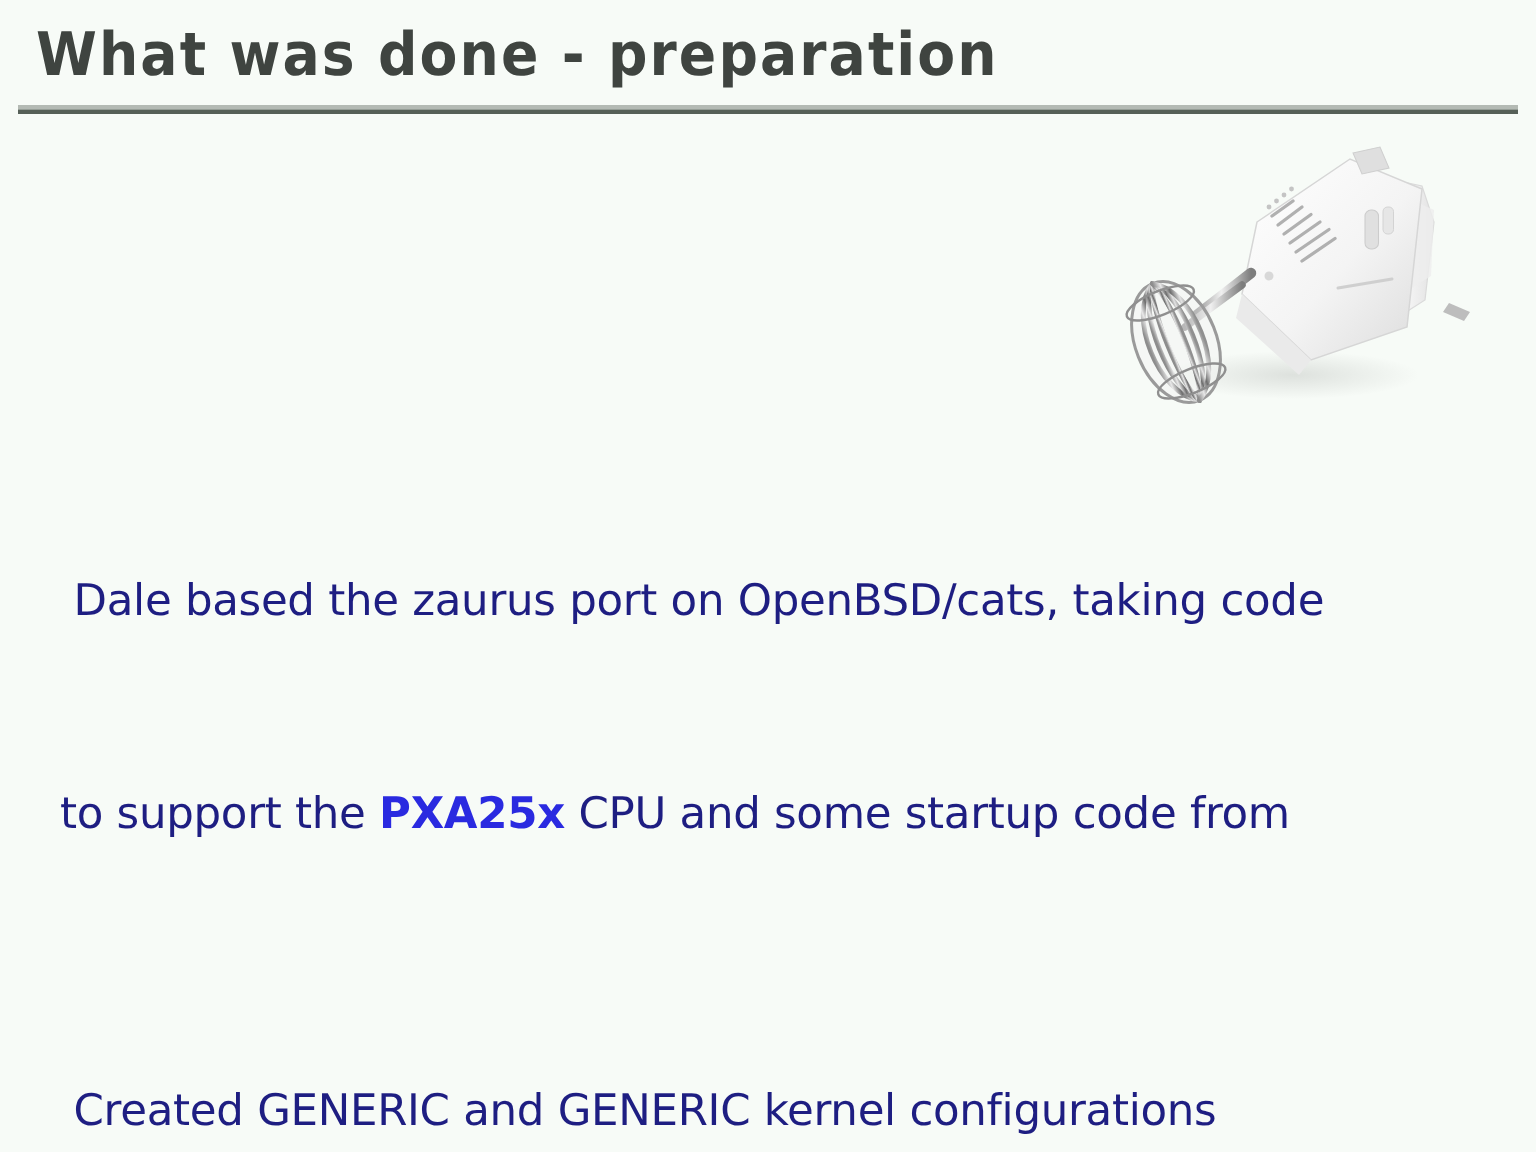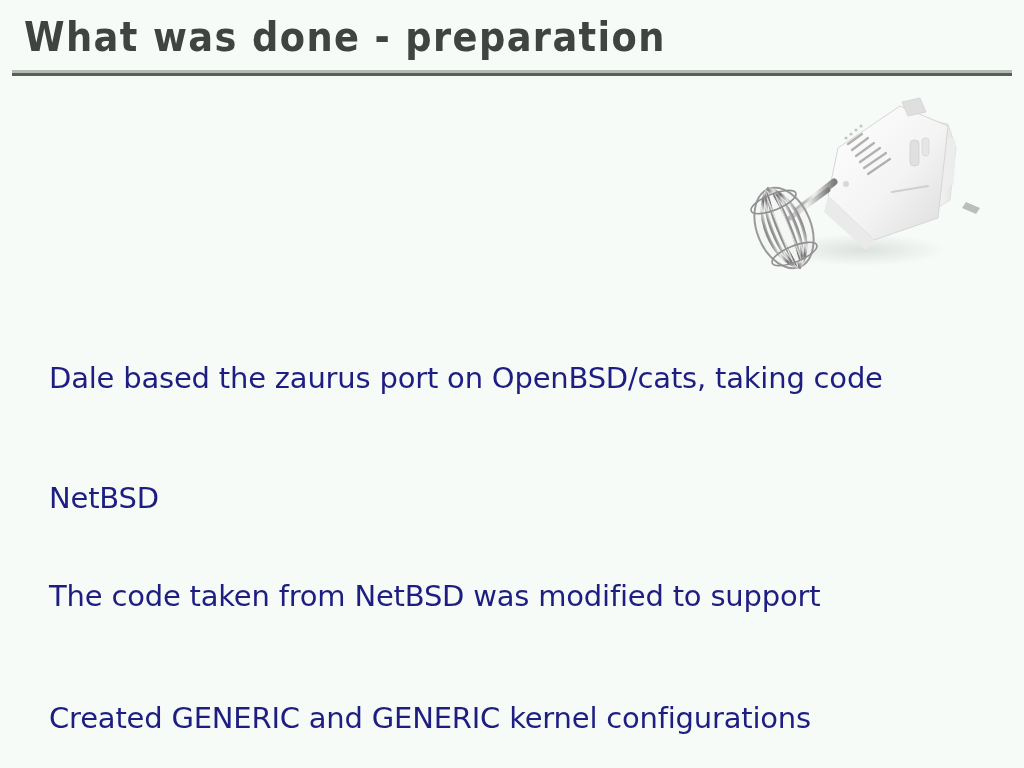--- a/index.html
+++ b/index.html
@@ -104,21 +104,21 @@
     letter-spacing: -0.2px;
   }
   .para .hl {
     color: #2a2ae0;
     font-weight: bold;
   }
   #para-1 { top: 278px; }
   #para-2 { top: 496px; }
   #para-3 { top: 618px; }
 
-  .line { display: block; }
+  .line { display: block; margin-top: 22px; }
 </style>
 </head>
 <body>
 
 <div class="slide">
 
   <div class="title-area">
     <div class="slide-title">What was done  -  preparation</div>
   </div>
 
@@ -209,25 +209,24 @@
         <ellipse cx="42" cy="112" rx="24" ry="8" fill="none" stroke="#8f8f8f" stroke-width="1.6"></ellipse>
         <ellipse cx="42" cy="168" rx="24" ry="8" fill="none" stroke="#8f8f8f" stroke-width="1.6"></ellipse>
       </g>
     </svg>
   </div>
 
   <div class="body-block">
 
     <div class="para" id="para-1">
       <span class="line"><span> Dale based the zaurus port on OpenBSD/cats, taking code</span></span>
-      <span class="line"><span> NetBSD</span></span>
+      <span class="line"><span>to support the </span><span class="hl">PXA25x</span><span> CPU and some startup code from</span></span>
     </div>
 
     <div class="para" id="para-2">
-      <span class="line"><span> The code taken from NetBSD was modified to support</span></span>
     </div>
 
     <div class="para" id="para-3">
       <span class="line"><span> Created GENERIC and GENERIC kernel configurations</span></span>
       
     </div>
 
   </div>
 
 </div>

